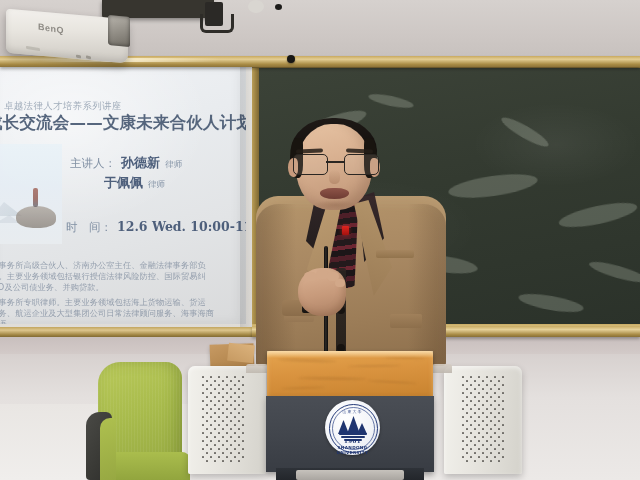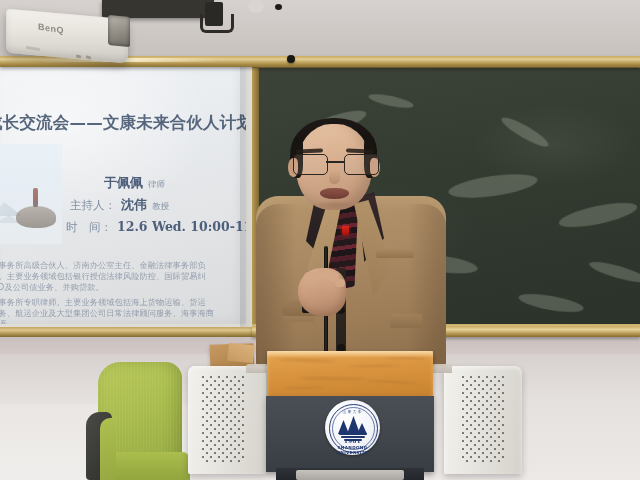--- a/index.html
+++ b/index.html
@@ -330,33 +330,34 @@
     <div class="screen-glow"></div>
 
     <div class="slide-photo">
       <div class="photo-ridge"></div>
       <div class="photo-ridge2"></div>
       <div class="photo-rock"></div>
       <div class="photo-person"></div>
     </div>
 
     <div class="slide-text">
+      <div class="s-sub">卓越法律人才培养系列讲座</div>
       <div class="s-title">成长交流会——文康未来合伙人计划</div>
 
+      <div class="s-row" style="left:70px;top:86px;">
+        <span class="s-lab">主讲人：</span>
+        <span class="s-val">孙德新</span>
+        <span class="s-tag">律师</span>
+      </div>
 
       <div class="s-row" style="left:104px;top:106px;">
         <span class="s-val">于佩佩</span>
         <span class="s-tag">律师</span>
       </div>
 
-      <div class="s-row" style="left:70px;top:128px;">
-        <span class="s-lab">主持人：</span>
-        <span class="s-val">沈伟</span>
-        <span class="s-tag">教授</span>
-      </div>
 
       <div class="s-row" style="left:66px;top:150px;">
         <span class="s-lab">时　间：</span>
         <span class="s-mono">12.6 Wed. 10:00-11:30</span>
       </div>
 
 
       <div class="s-para" style="top:194px;">律师事务所高级合伙人、济南办公室主任、金融法律事务部负</div>
       <div class="s-para" style="top:205px;">次人。主要业务领域包括银行授信法律风险防控、国际贸易纠</div>
       <div class="s-para" style="top:216px;">、IPO及公司债业务、并购贷款。</div>

